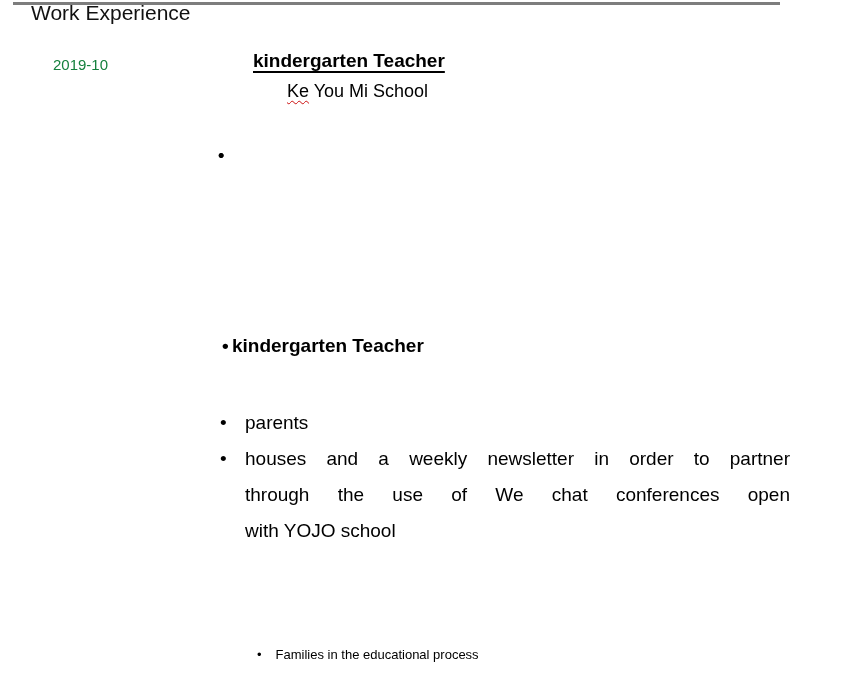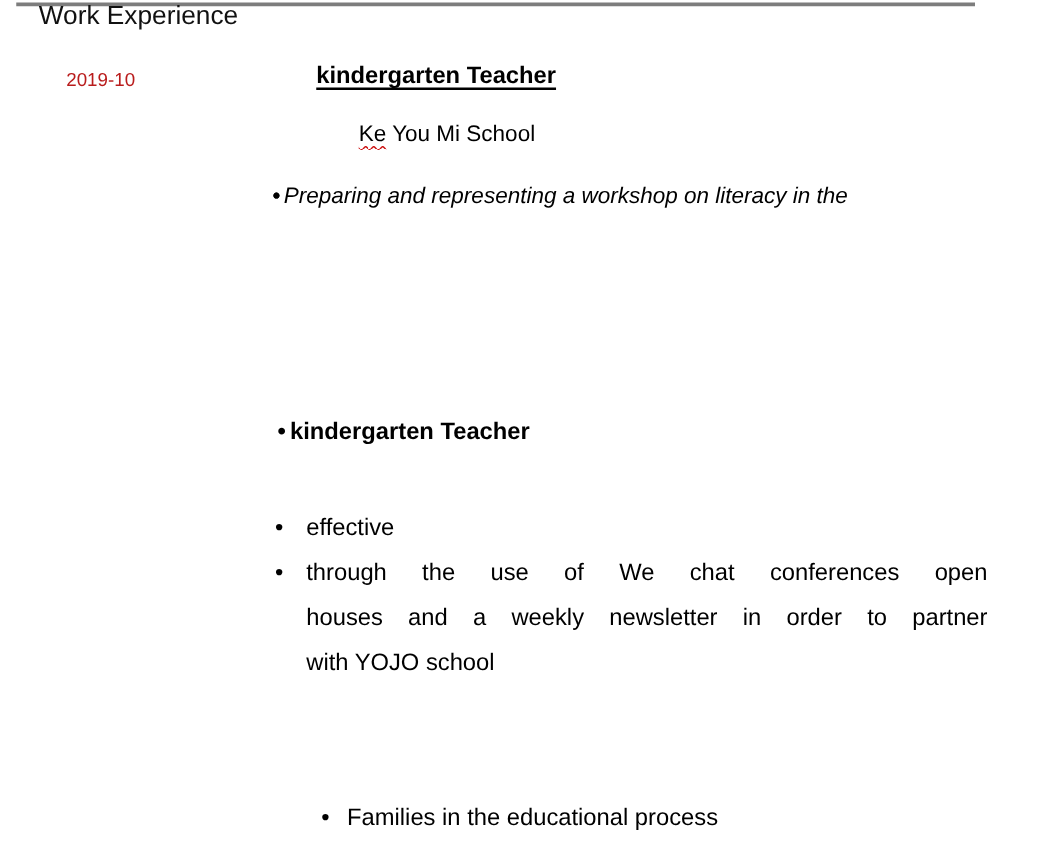--- a/index.html
+++ b/index.html
@@ -42,36 +42,36 @@
     font-weight: 400;
     color: #111111;
     white-space: nowrap;
   }
 
   
   .date {
     position: absolute;
     left: 53px; top: 56px;
     font-size: 15px;
-    color: #b91c1c;
+    color: #15803d;
     white-space: nowrap;
   }
   .job-title {
     position: absolute;
     left: 253px; top: 50px;
     font-size: 19px;
     font-weight: 700;
     text-decoration: underline;
     text-decoration-thickness: 2px;
     text-underline-offset: 4px;
     white-space: nowrap;
   }
   .school {
     position: absolute;
-    left: 287px; top: 97px;
+    left: 287px; top: 81px;
     font-size: 18px;
     white-space: nowrap;
   }
   .misspell {
     text-decoration: underline wavy #cc1111;
     text-decoration-thickness: 1px;
     text-underline-offset: 3px;
   }
 
   
@@ -118,21 +118,21 @@
     font-size: 19px;
     line-height: 36px;
   }
   .body-block .first { padding-left: 10px; }
   .body-block .cont  { padding-left: 25px; }
 
   
   .families-line {
     position: absolute;
     left: 257px; top: 641px;
-    font-size: 19px;
+    font-size: 13px;
     line-height: 27px;
     white-space: nowrap;
   }
   .families-line .txt { margin-left: 14px; }
 </style>
 </head>
 <body>
 
 <div class="page">
 
@@ -143,29 +143,29 @@
   <h1 class="heading">Work Experience</h1>
 
   <div class="date">2019-10</div>
 
   <div class="job-title">kindergarten Teacher</div>
 
   <div class="school"><span class="misspell">Ke</span><span> You Mi School</span></div>
 
   <div class="ital-block">
     <div class="ln first just"><span class="blt">•</span></div>
-    <div class="ln first"><span class="blt">•</span><span>Preparing and representing a workshop on literacy in the</span></div>
+    <div class="ln first"><span class="blt">•</span></div>
   </div>
 
   <div class="subtitle-line ln"><span class="blt">•</span><span>kindergarten Teacher</span></div>
 
   <div class="body-block">
     <div class="ln first just"><span class="blt">•</span></div>
-    <div class="ln cont"><span>effective</span></div>
+    <div class="ln cont"><span>parents</span></div>
     <div class="ln first just"><span class="blt">•</span></div>
+    <div class="ln cont just"><span>houses and a weekly newsletter in order to partner</span></div>
     <div class="ln cont just"><span>through the use of We chat conferences open</span></div>
-    <div class="ln cont just"><span>houses and a weekly newsletter in order to partner</span></div>
     <div class="ln cont"><span>with YOJO school</span></div>
   </div>
 
   <div class="families-line"><span>•</span><span class="txt">Families in the educational process</span></div>
 
 </div>
 
 </body></html>

